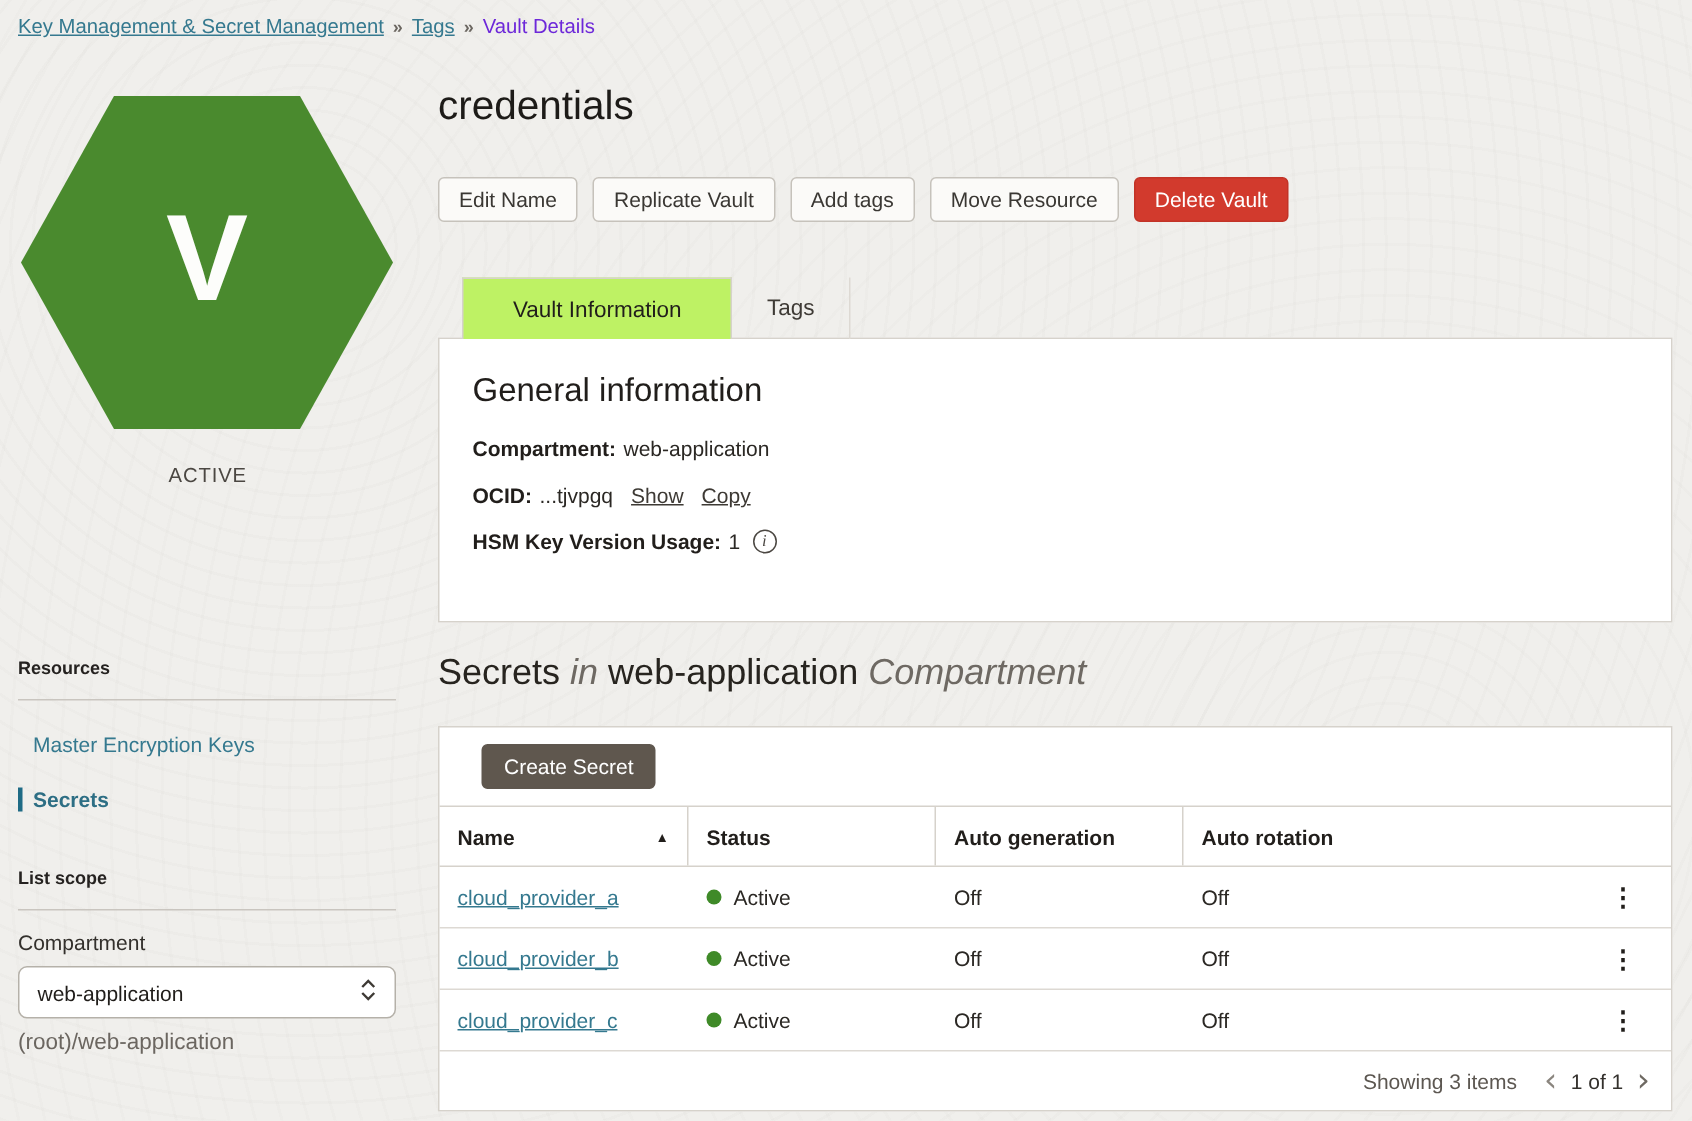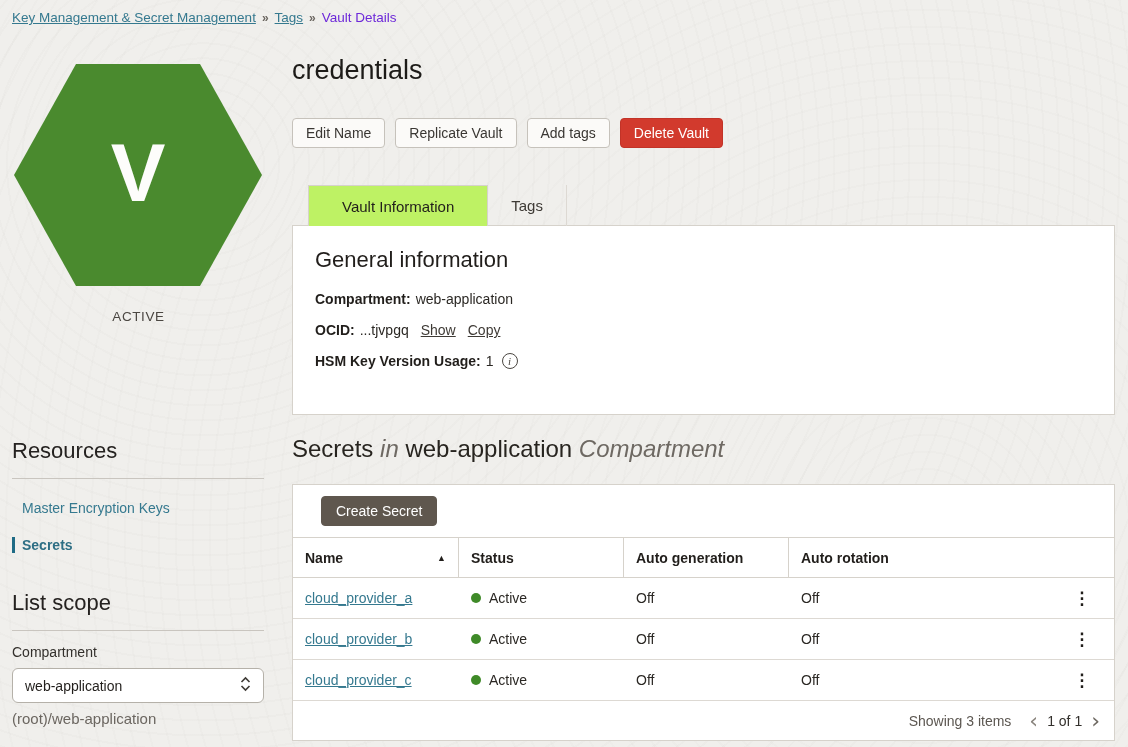--- a/index.html
+++ b/index.html
@@ -27,21 +27,21 @@
     position:absolute; left:14px; top:64px; width:248px; height:222px;
     background:#4a8a2e;
     clip-path: polygon(25% 0%, 75% 0%, 100% 50%, 75% 100%, 25% 100%, 0% 50%);
     display:flex; align-items:center; justify-content:center;
   }
   .hex-letter { color:#fdfdfb; font-size:82px; font-weight:bold; line-height:1; margin-top:-4px; }
   .status-label { position:absolute; top:309px; left:0; width:277px; text-align:center;
     font-size:13.5px; color:#4b4742; letter-spacing:0.6px; }
 
   .sidebar { position:absolute; left:12px; top:438px; width:252px; }
-  .side-heading { font-size:22px; font-weight:400; color:#252220; }
+  .side-heading { font-size:12px; font-weight:700; color:#252220; }
   .side-hr { border:none; border-top:1px solid #c9c5bf; margin-top:14px; }
   .side-item { margin-top:21px; font-size:14px; padding-left:10px; }
   .side-item a { color:#35798f; cursor:pointer; }
   .side-item.selected { border-left:3px solid #1f6b85; padding-left:7px; }
   .side-item.selected a { font-weight:bold; color:#2d6e84; }
   .listscope-heading { margin-top:37px; }
   .field-label { margin-top:13px; font-size:14px; color:#33302c; }
   .select-box {
     margin-top:8px; height:35px; width:252px; background:#fff;
     border:1px solid #b5b1a9; border-radius:6px;
@@ -149,20 +149,21 @@
   <div class="compartment-path">(root)/web-application</div>
 </div>
 
 <div class="main">
   <h1 class="page-title">credentials</h1>
 
   <div class="actions">
     <button class="btn">Edit Name</button>
     <button class="btn">Replicate Vault</button>
     <button class="btn">Add tags</button>
+    <button class="btn">Move Resource</button>
     <button class="btn btn-danger">Delete Vault</button>
   </div>
 
   <div class="tab-strip">
     <div class="tab active">Vault Information</div>
     <div class="tab inactive">Tags</div>
   </div>
 
   <div class="panel info-panel">
     <h2 class="section-h2">General information</h2>

